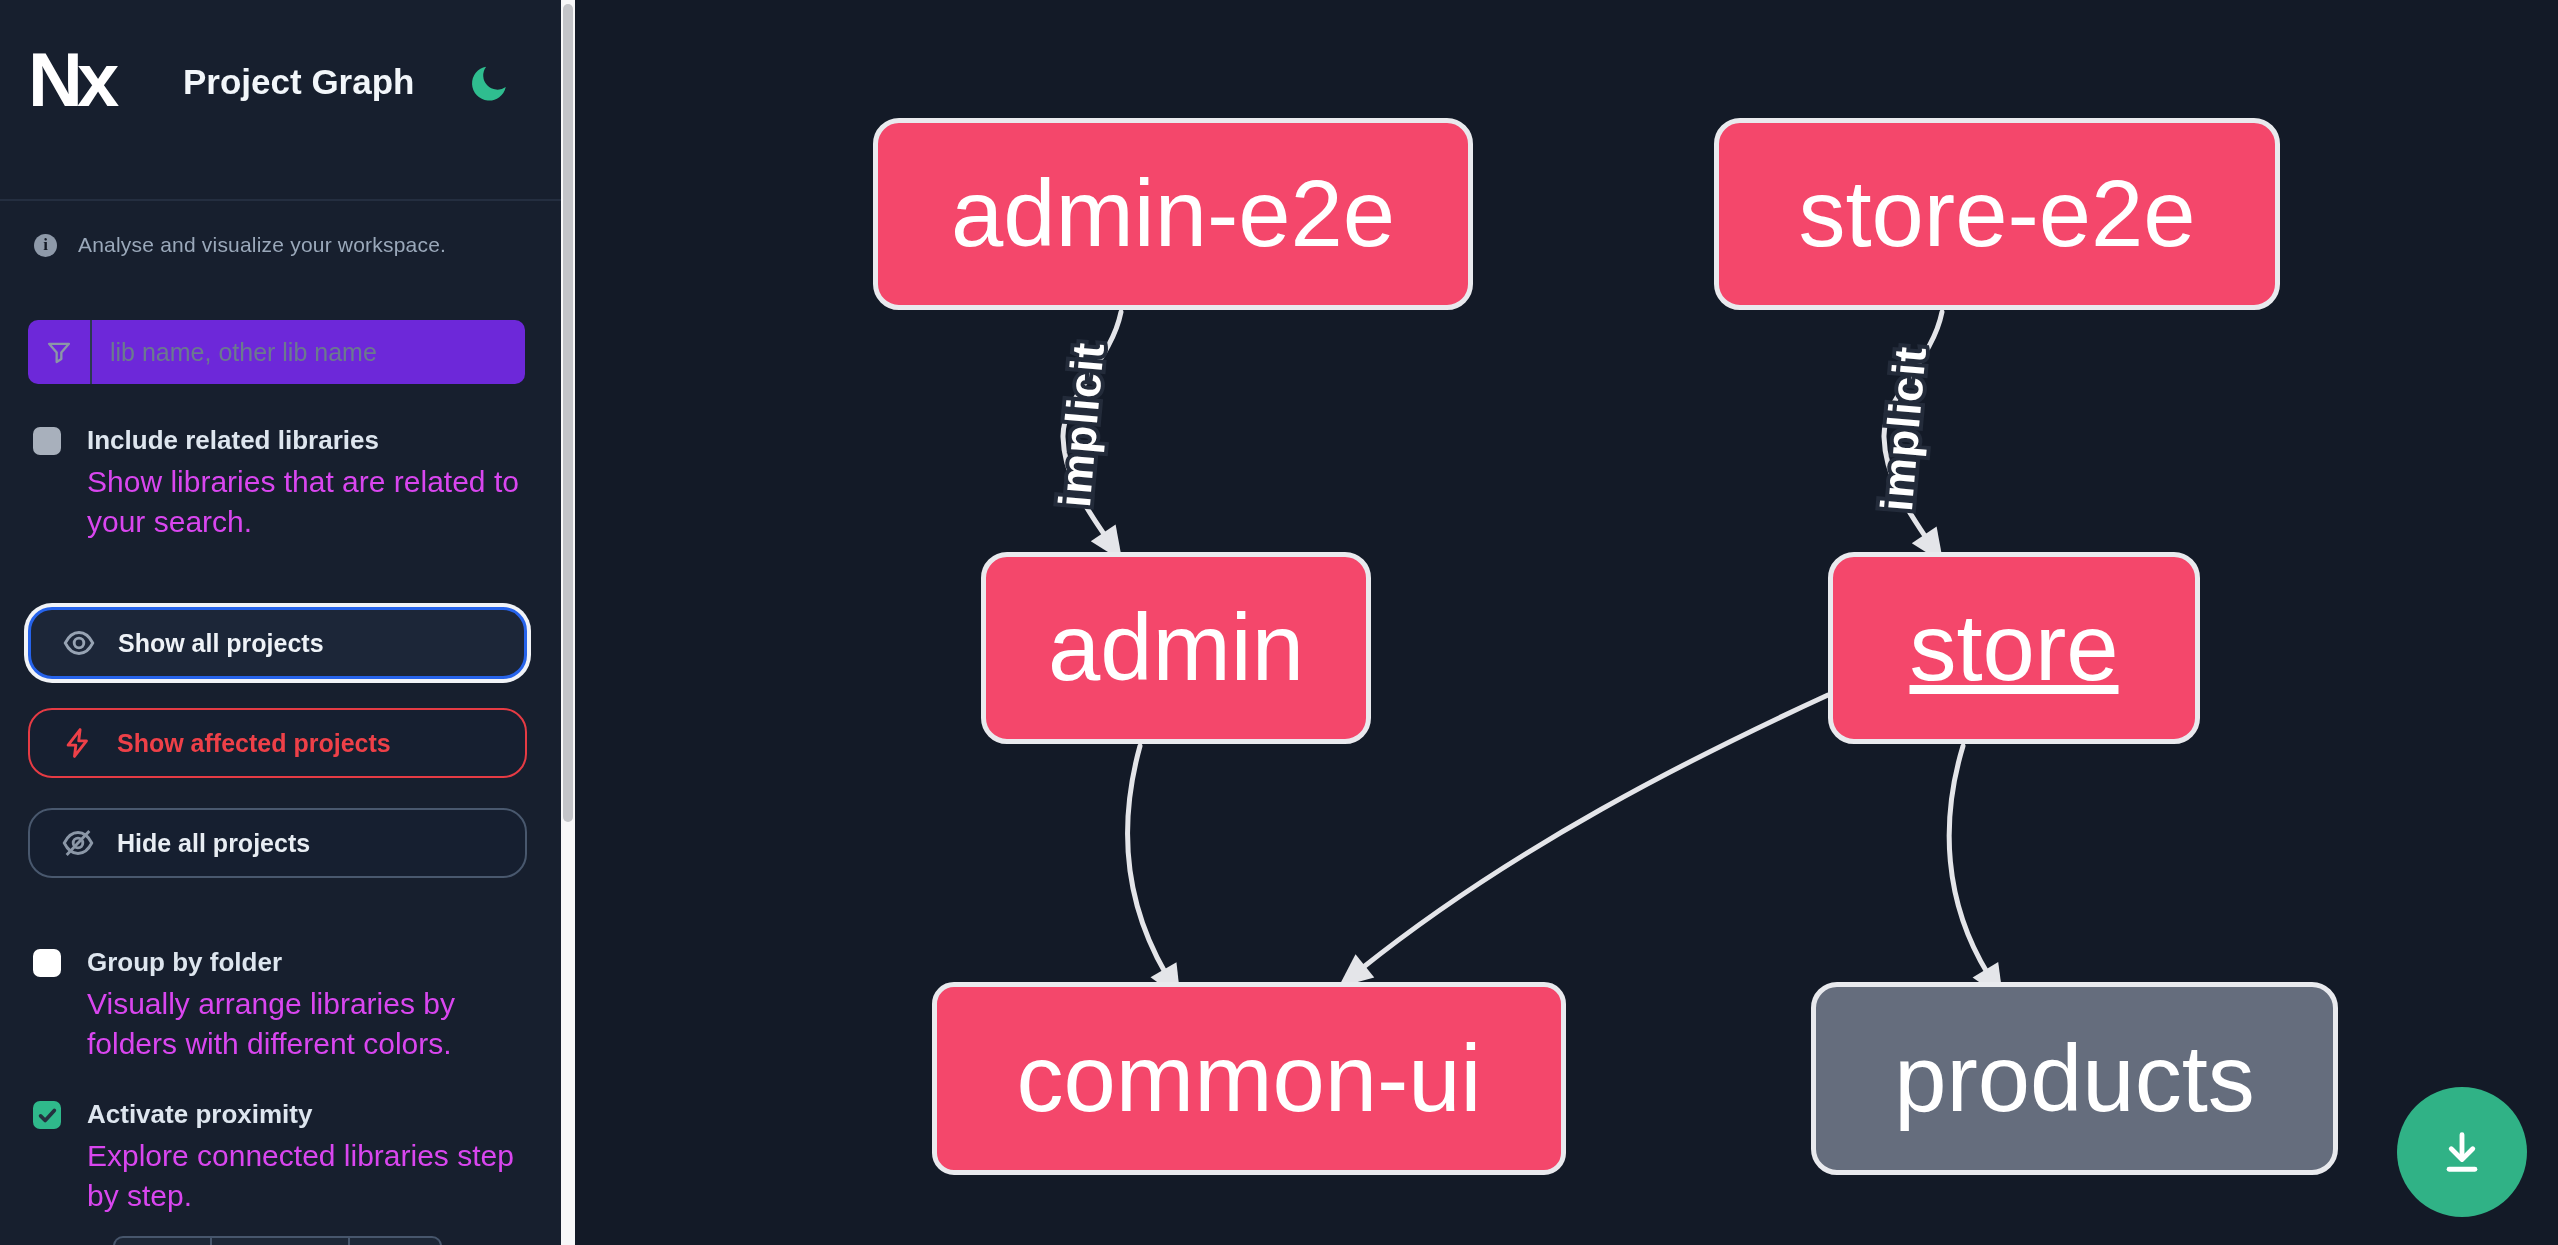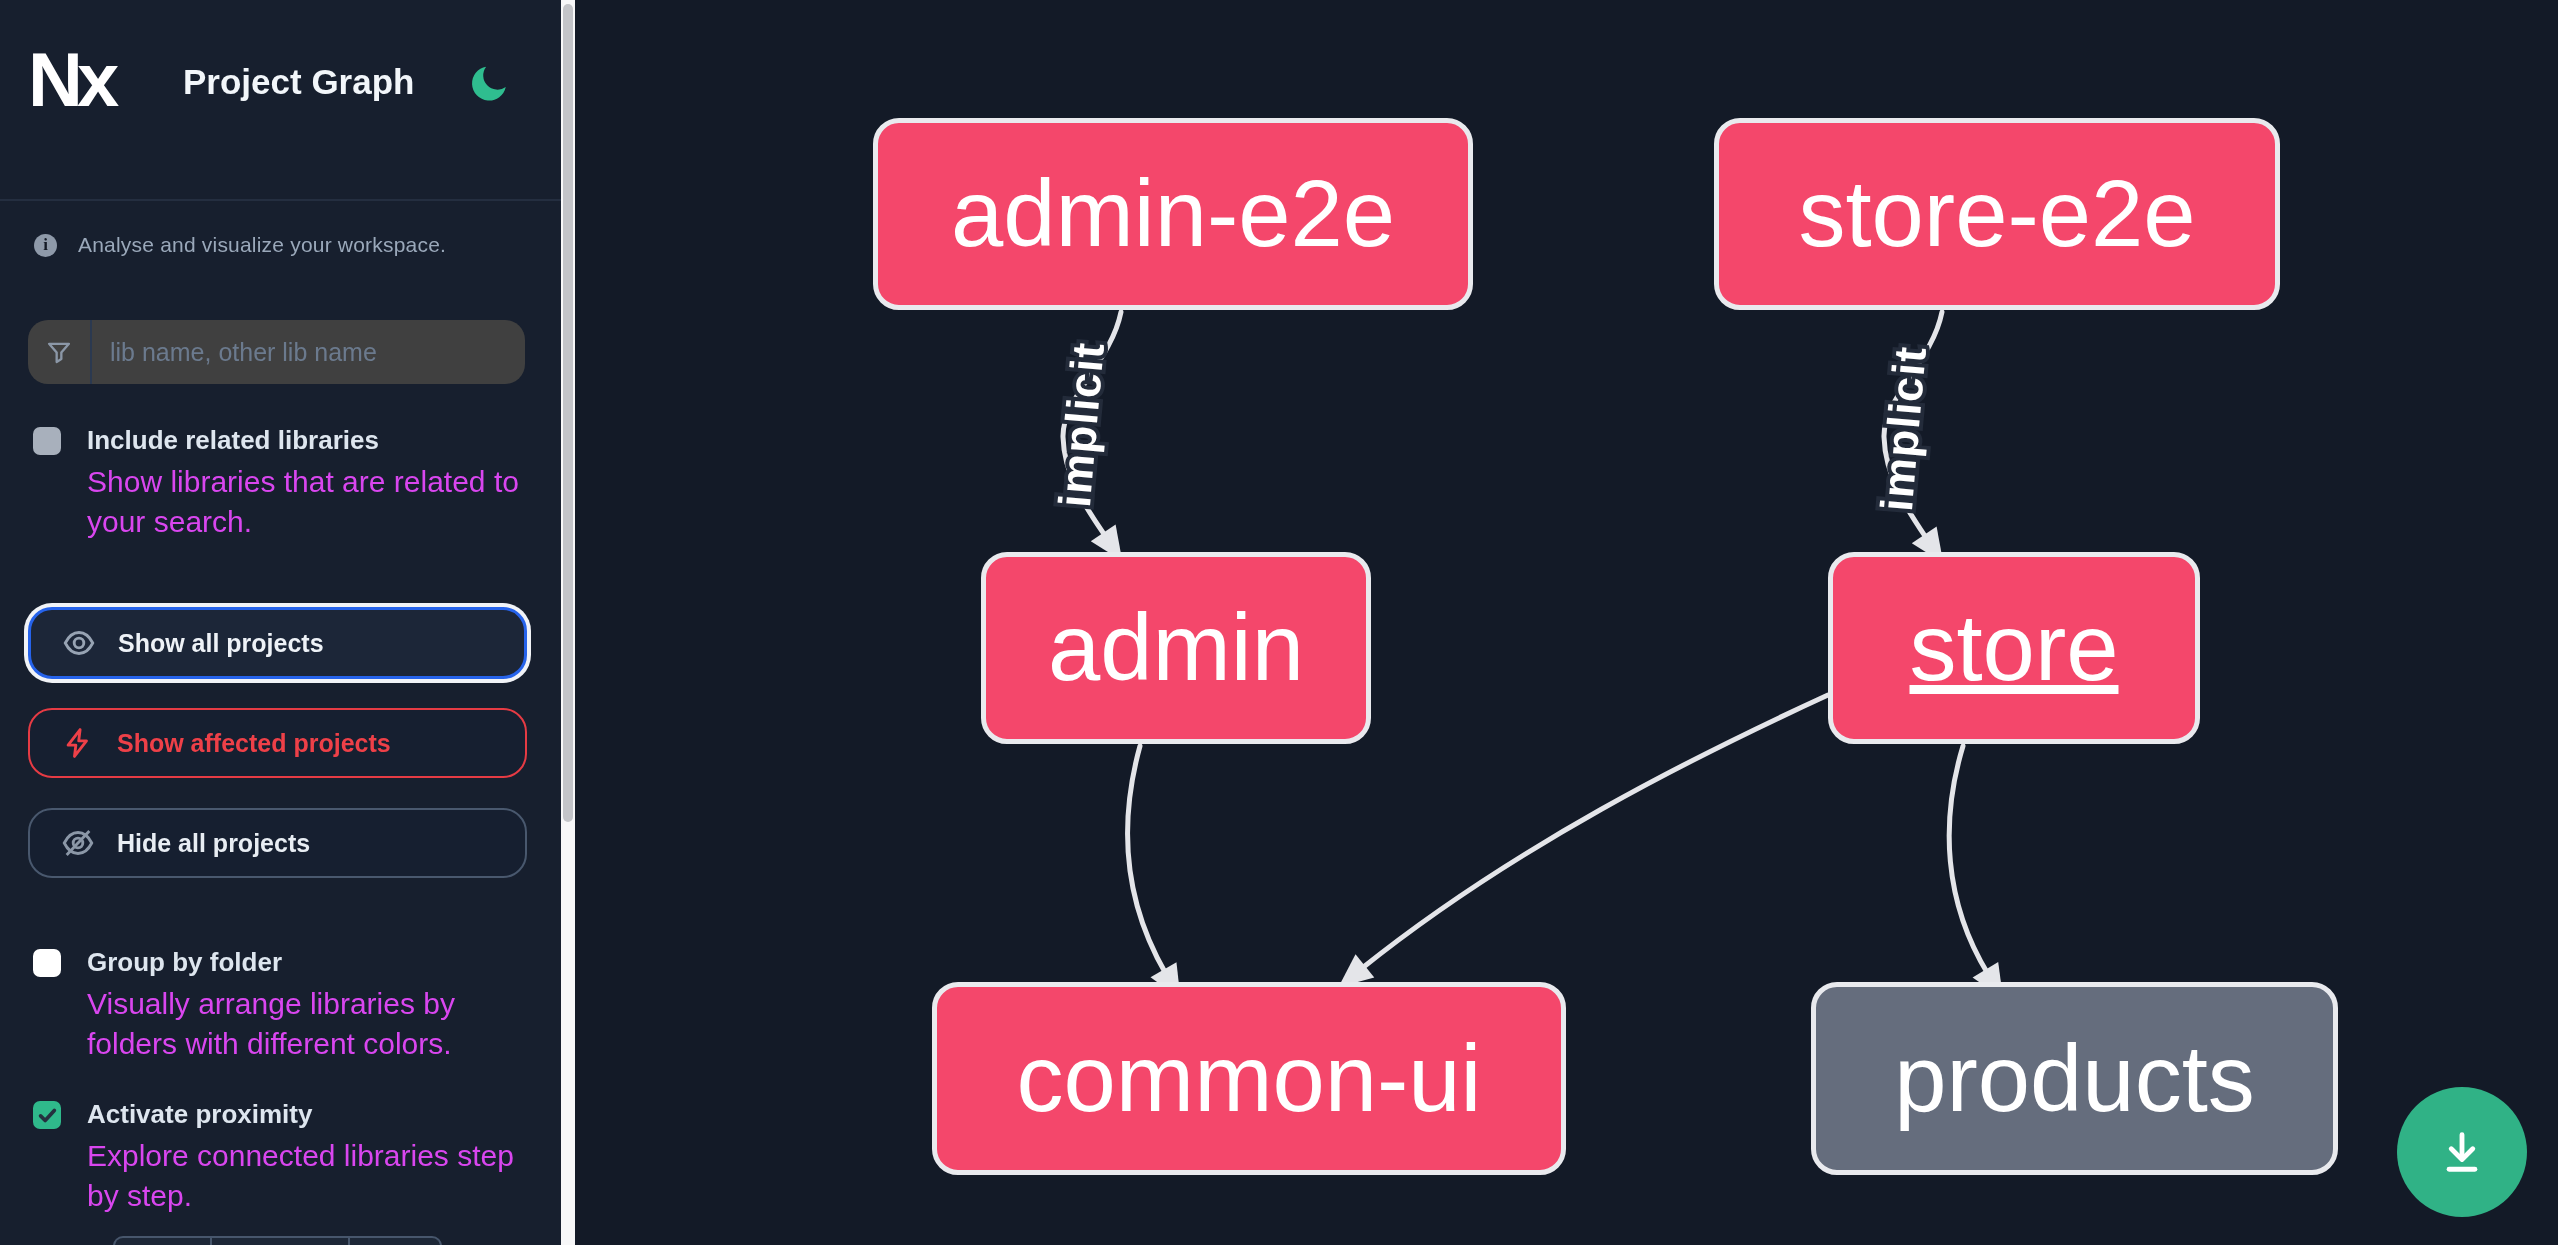--- a/index.html
+++ b/index.html
@@ -12,21 +12,21 @@
   .logo { position:absolute; left:28px; top:36px; font-size:76px; font-weight:900; color:#ffffff; letter-spacing:-6px; }
   .app-title { position:absolute; left:183px; top:62px; font-size:35px; font-weight:700; color:#f2f6fa; }
   .theme-btn { position:absolute; left:464px; top:58px; width:52px; height:52px; background:none; border:none; cursor:pointer; }
   .hdr-divider { position:absolute; top:199px; left:0; width:561px; height:2px; background:#242e40; }
 
   .info-row { position:absolute; top:233px; left:34px; display:flex; gap:21px; align-items:center; }
   .info-i { width:23px; height:23px; border-radius:50%; background:#8e99a9; color:#141a26; font-size:17px; font-weight:800;
             display:flex; align-items:center; justify-content:center; font-family:"Liberation Serif", serif; }
   .tagline { font-size:21px; color:#9aa8ba; font-weight:500; letter-spacing:.2px; }
 
-  .search { position:absolute; top:320px; left:28px; width:497px; height:64px; background:#404040; border-radius:20px;
+  .search { position:absolute; top:320px; left:28px; width:497px; height:64px; background:#6d28d9; border-radius:10px;
             display:flex; align-items:center; overflow:hidden; }
   .search-iconcell { width:64px; height:100%; display:flex; align-items:center; justify-content:center; border-right:2px solid #2b3950; }
   .search input { flex:1; background:transparent; border:none; outline:none; color:#cbd5e1; font-size:25px; padding:0 18px;
                   font-family:"Liberation Sans", sans-serif; }
   .search input::placeholder { color:#6b7a8e; }
 
   .opt { position:absolute; left:33px; width:488px; display:flex; gap:26px; }
   .opt-include { top:424px; } .opt-group { top:946px; } .opt-prox { top:1098px; }
   .cb { width:28px; height:28px; border-radius:7px; flex:none; margin-top:3px; border:none; cursor:pointer; }
   .cb-gray { background:#a8b0bc; } .cb-white { background:#ffffff; }
@@ -55,21 +55,21 @@
   .canvas { position:absolute; left:575px; top:0; width:1983px; height:1245px; background:#131a27; }
   .edges { position:absolute; left:0; top:0; }
 
   .node { position:absolute; display:flex; align-items:center; justify-content:center; border:5px solid #e9eaee;
           border-radius:26px; color:#ffffff; font-size:94px; font-weight:400; background:#f4476b; cursor:pointer; }
   .node-gray { background:#656d7d; }
   .n-admin-e2e { left:298px;  top:118px; width:600px; height:192px; }
   .n-store-e2e { left:1139px; top:118px; width:566px; height:192px; }
   .n-admin     { left:406px;  top:552px; width:390px; height:192px; }
   .n-store     { left:1253px; top:552px; width:372px; height:192px;text-decoration:underline; }
-  .n-common-ui { left:357px;  top:982px; width:634px; height:193px; }
+  .n-common-ui { left:357px;  top:982px; width:634px; height:193px;border-radius:22px; }
   .n-products  { left:1236px; top:982px; width:527px; height:193px; }
 
   .fab { position:absolute; left:1822px; top:1087px; width:130px; height:130px; border-radius:50%;
          background:#30b286; border:none; display:flex; align-items:center; justify-content:center; cursor:pointer; }
 
   .edge-label { font-family:"Liberation Sans", sans-serif; font-size:45px; font-weight:600; fill:#ffffff;
                 stroke:#232b3a; stroke-width:8px; paint-order:stroke; letter-spacing:1px; }
 </style>
 </head>
 <body>

